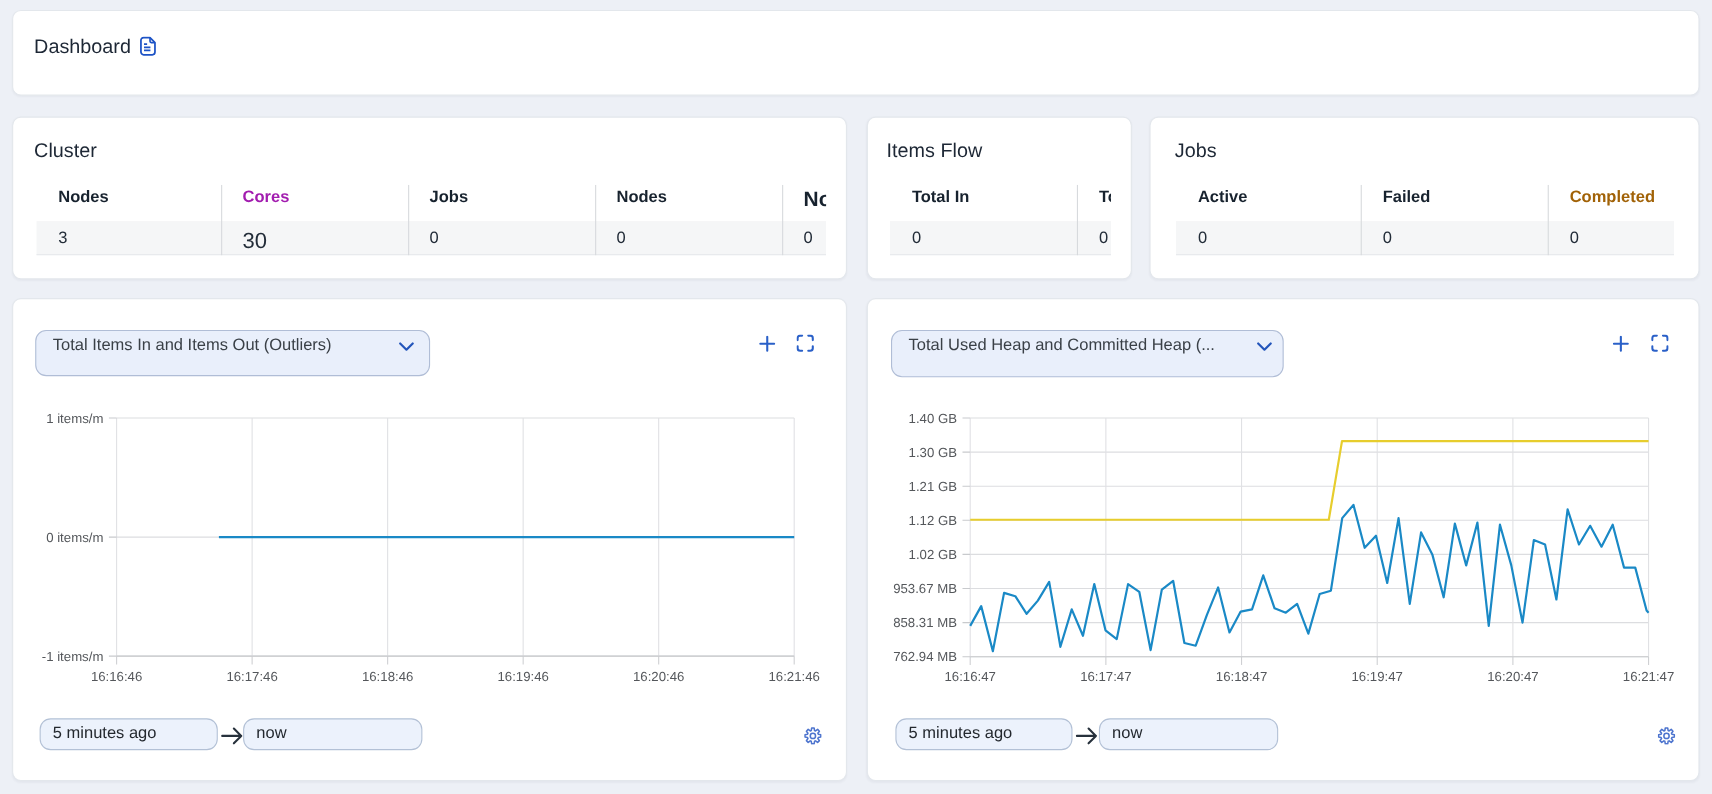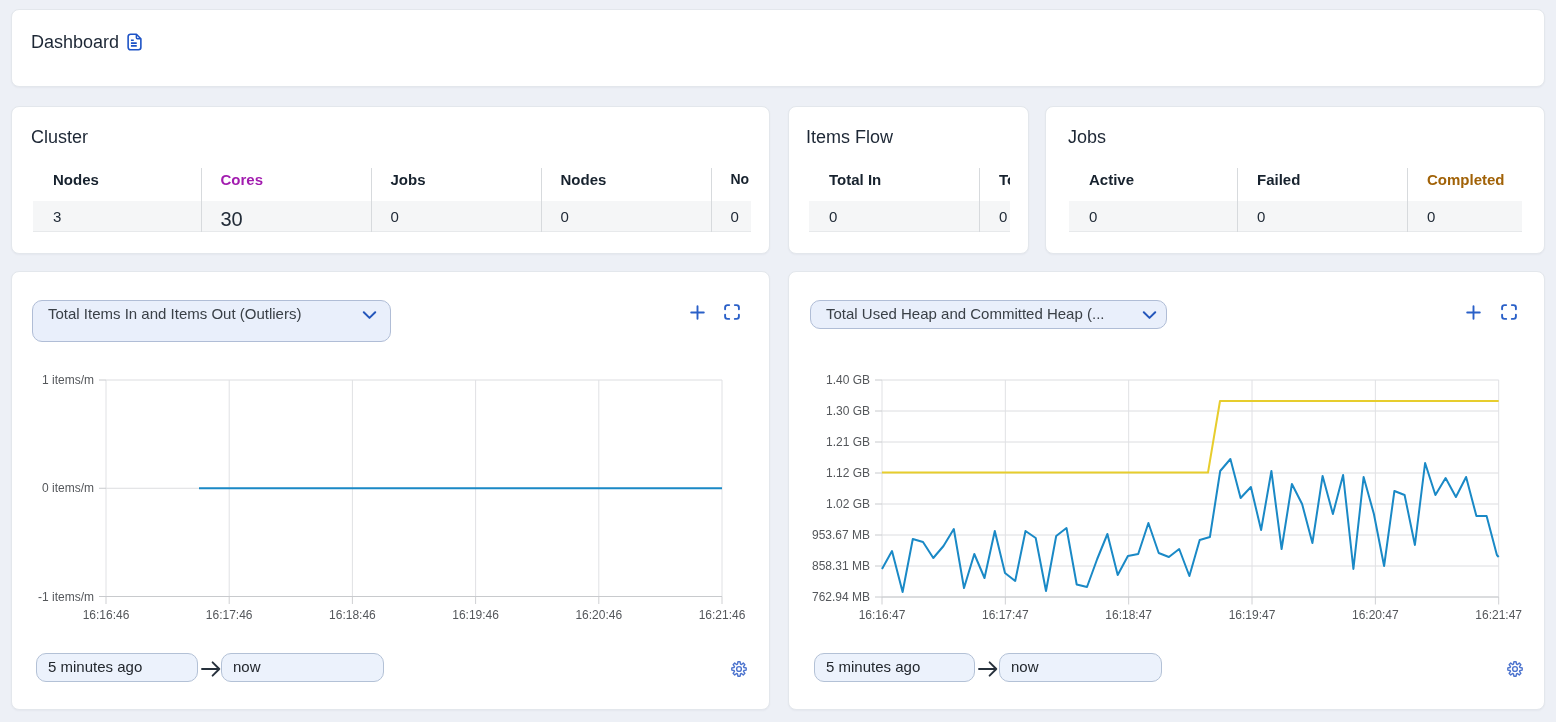--- a/index.html
+++ b/index.html
@@ -13,21 +13,21 @@
 <div style="position:absolute;left:21px;top:61px;width:718px;height:65px;overflow:hidden">
       <div style="position:absolute;left:0;top:33px;width:718px;height:30px;background:#f5f6f7;border-bottom:1px solid #e7e9eb"></div>
       <div style="position:absolute;left:167.5px;top:0;width:1px;height:64px;background:#d7dadd"></div>
       <div style="position:absolute;left:337.5px;top:0;width:1px;height:64px;background:#d7dadd"></div>
       <div style="position:absolute;left:507.5px;top:0;width:1px;height:64px;background:#d7dadd"></div>
       <div style="position:absolute;left:677.5px;top:0;width:1px;height:64px;background:#d7dadd"></div>
       <div style="position:absolute;left:20px;top:3px;font-size:15px;font-weight:bold;color:#17222e;white-space:nowrap">Nodes</div>
       <div style="position:absolute;left:187.5px;top:3px;font-size:15px;font-weight:bold;color:#a21caf;white-space:nowrap">Cores</div>
       <div style="position:absolute;left:357.5px;top:3px;font-size:15px;font-weight:bold;color:#17222e;white-space:nowrap">Jobs</div>
       <div style="position:absolute;left:527.5px;top:3px;font-size:15px;font-weight:bold;color:#17222e;white-space:nowrap">Nodes</div>
-      <div style="position:absolute;left:697.5px;top:3px;font-size:14px;font-weight:bold;color:#17222e;white-space:nowrap">No</div>
+      <div style="position:absolute;left:697.5px;top:3px;font-size:19px;font-weight:bold;color:#17222e;white-space:nowrap">No</div>
       <div style="position:absolute;left:20px;top:40px;font-size:15px;color:#222c38;white-space:nowrap">3</div>
       <div style="position:absolute;left:187.5px;top:40px;font-size:20px;color:#222c38;white-space:nowrap">30</div>
       <div style="position:absolute;left:357.5px;top:40px;font-size:15px;color:#222c38;white-space:nowrap">0</div>
       <div style="position:absolute;left:527.5px;top:40px;font-size:15px;color:#222c38;white-space:nowrap">0</div>
       <div style="position:absolute;left:697.5px;top:40px;font-size:15px;color:#222c38;white-space:nowrap">0</div>
     </div>
 </div>
 <div class="card" style="left:788px;top:106px;width:241px;height:148px">
 <div class="title" style="left:17px;top:20px">Items Flow</div>
 <div style="position:absolute;left:20px;top:61px;width:201px;height:65px;overflow:hidden">
@@ -146,21 +146,21 @@
       <text x="81" y="329.20" font-size="12" fill="#54575b" text-anchor="end">762.94 MB</text>
       <text x="93.00" y="347" font-size="12" fill="#54575b" text-anchor="middle">16:16:47</text>
       <text x="216.34" y="347" font-size="12" fill="#54575b" text-anchor="middle">16:17:47</text>
       <text x="339.68" y="347" font-size="12" fill="#54575b" text-anchor="middle">16:18:47</text>
       <text x="463.02" y="347" font-size="12" fill="#54575b" text-anchor="middle">16:19:47</text>
       <text x="586.36" y="347" font-size="12" fill="#54575b" text-anchor="middle">16:20:47</text>
       <text x="709.70" y="347" font-size="12" fill="#54575b" text-anchor="middle">16:21:47</text>
       <path d="M93 200.5 H419 L431 129 H709.7" stroke="#e7cd2d" stroke-width="2" fill="none" stroke-linejoin="round"></path>
       <polyline points="93.0,297.0 103.0,279.0 113.6,320.0 123.8,267.0 134.0,270.0 144.3,286.0 154.5,274.0 164.8,257.0 175.0,316.0 185.3,282.0 195.5,306.0 205.8,259.0 216.0,301.0 226.2,309.0 236.5,259.0 246.7,266.0 257.0,319.0 267.2,264.0 277.5,256.0 287.7,312.5 298.0,315.0 308.2,287.0 318.4,262.0 328.7,303.0 338.9,284.0 349.2,282.0 359.4,251.0 369.7,281.0 379.9,285.0 390.2,277.0 400.4,304.0 410.7,268.0 420.9,265.0 431.2,199.0 441.4,187.0 451.6,226.0 461.9,215.0 472.1,258.0 482.4,199.0 492.6,277.0 502.9,212.0 513.1,232.0 523.4,271.0 533.6,204.0 543.9,242.0 554.1,203.0 564.4,297.0 574.6,205.0 584.9,242.0 595.1,294.0 605.4,219.0 615.6,223.0 625.9,273.0 636.1,191.0 646.4,223.0 656.6,206.0 666.9,225.0 677.1,205.0 687.4,244.0 697.6,244.0 707.9,283.0 709.7,285.0" stroke="#1a89c6" stroke-width="2" fill="none" stroke-linejoin="round"></polyline>
     </svg>
-<div style="position:absolute;left:21px;top:28px;width:357px;height:29px;background:#e9effb;border:1px solid #b0bdd6;border-radius:10px;box-sizing:border-box;font-size:15px;color:#3a4047;line-height:25px;padding-left:15px;white-space:nowrap;overflow:hidden">Total Used Heap and Committed Heap (...</div>
+<div style="position:absolute;left:21px;top:28px;width:357px;height:43px;background:#e9effb;border:1px solid #b0bdd6;border-radius:10px;box-sizing:border-box;font-size:15px;color:#3a4047;line-height:25px;padding-left:15px;white-space:nowrap;overflow:hidden">Total Used Heap and Committed Heap (...</div>
     <svg style="position:absolute;left:353px;top:39px" width="15" height="9" viewBox="0 0 15 9">
       <path d="M1.8 1.2 L7.5 6.9 L13.2 1.2" stroke="#2456bb" stroke-width="2" fill="none" stroke-linecap="round" stroke-linejoin="round"></path>
     </svg>
 <svg style="position:absolute;left:677px;top:33px" width="15" height="15" viewBox="0 0 15 15">
       <path d="M7.5 1.2 V13.8 M1.2 7.5 H13.8" stroke="#2a60c8" stroke-width="1.9" stroke-linecap="round" fill="none"></path>
     </svg>
 <svg style="position:absolute;left:712px;top:31.5px" width="16" height="16" viewBox="0 0 16 16">
       <path d="M1.1 5.2 V3.4 a2.3 2.3 0 0 1 2.3-2.3 H5.2 M10.8 1.1 h1.8 a2.3 2.3 0 0 1 2.3 2.3 V5.2 M14.9 10.8 v1.8 a2.3 2.3 0 0 1 -2.3 2.3 H10.8 M5.2 14.9 H3.4 a2.3 2.3 0 0 1 -2.3-2.3 V10.8" stroke="#2a60c8" stroke-width="1.9" fill="none" stroke-linecap="round"></path>
     </svg>
 <div style="position:absolute;left:25px;top:381px;width:161px;height:29px;background:#ecf2fc;border:1px solid #b3c1d6;border-radius:10px;box-sizing:border-box;font-size:15px;color:#23282e;line-height:25px;padding-left:11px">5 minutes ago</div>

